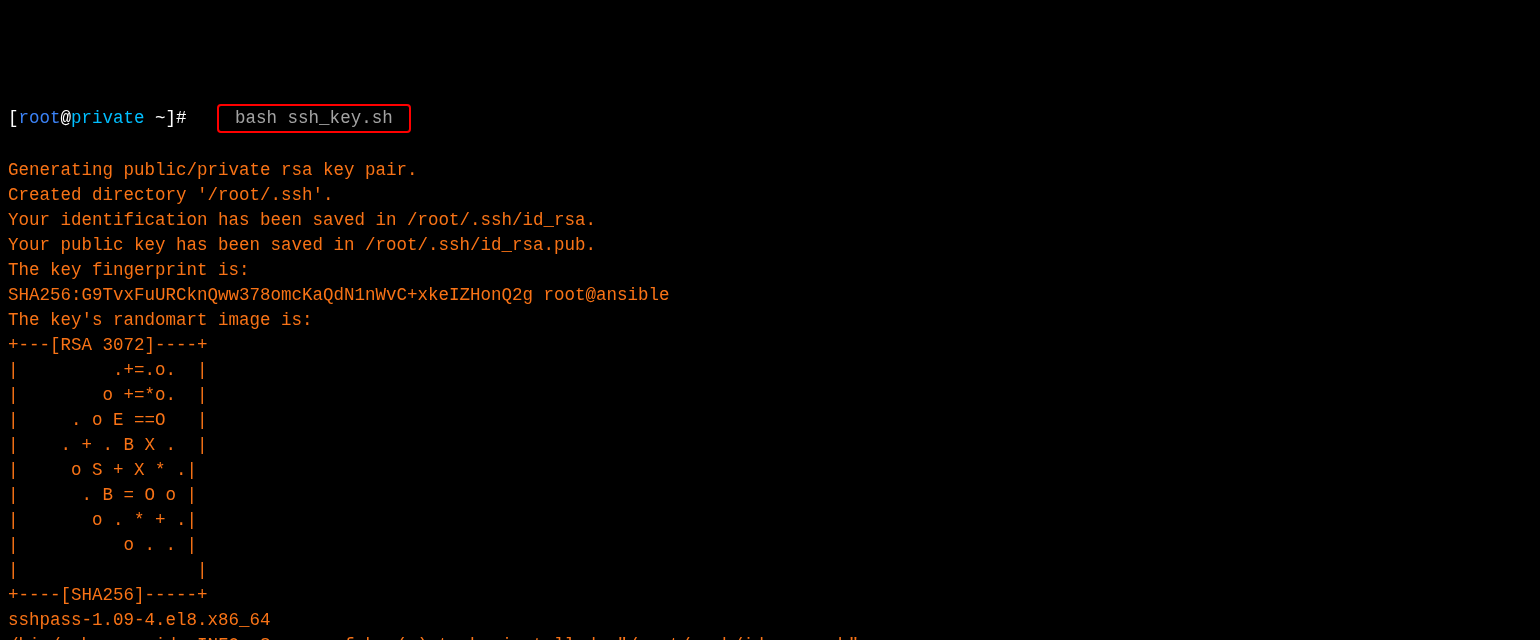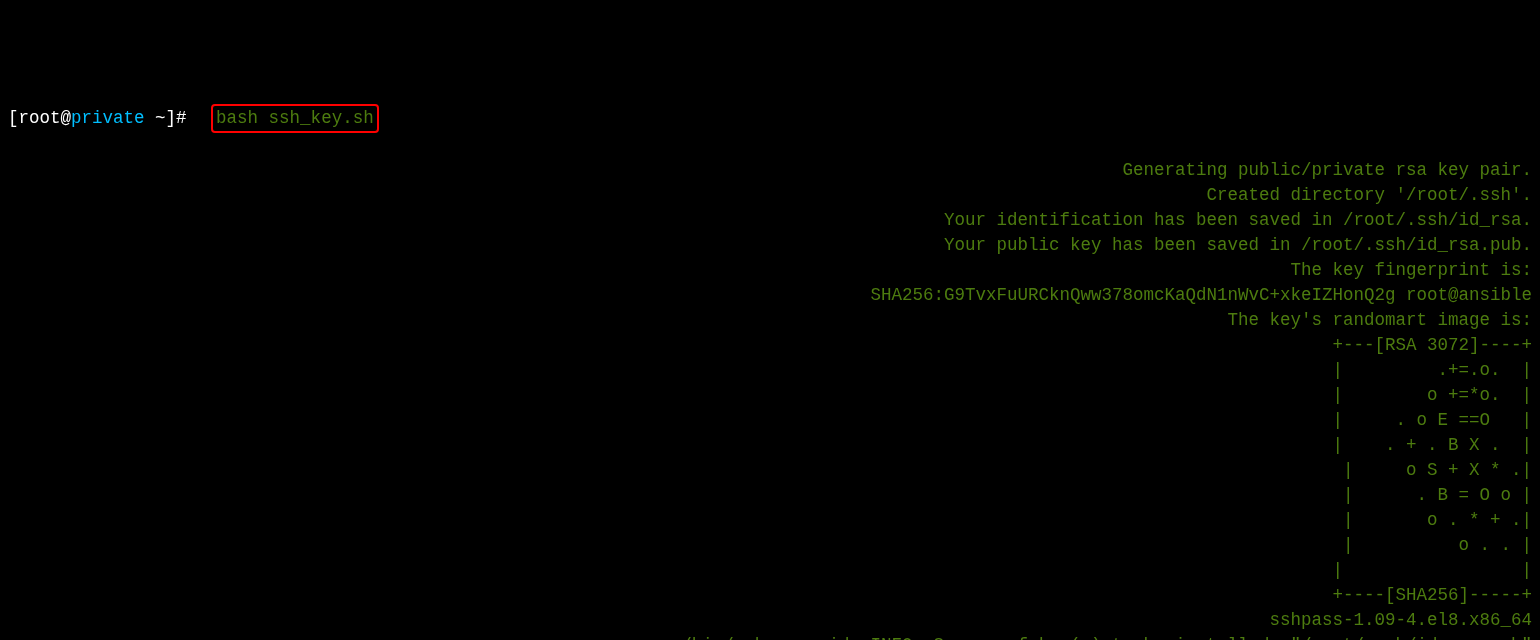--- a/index.html
+++ b/index.html
@@ -8,34 +8,34 @@
       color: #fff;
       font-family: "Consolas", "Monaco", "Courier New", monospace;
       font-size: 17.5px;
       line-height: 25px;
       padding: 4px 8px;
       white-space: pre;
       overflow: hidden;
     }
     .terminal-line { white-space: pre; }
     .prompt-bracket { color: #fff; }
-    .user { color: #ffffff; }
+    .user { color: #3b82f6; }
     .at { color: #fff; }
     .host { color: #00bfff; }
     .path { color: #fff; }
     .hash { color: #fff; }
     .cmd-box {
       display: inline-block;
       border: 2px solid #ff0000;
       border-radius: 4px;
-      padding: 0 3px;
-      margin-left: 14px;
-      color: #4d7c0f;
+      padding: 0 16px;
+      margin-left: 20px;
+      color: #a3a3a3;
     }
-    .output { color: #4d7c0f; text-align: right; }
+    .output { color: #f97316; }
   </style>
 </head>
 <body>
 
 
 
 <div class="terminal-line"><span class="prompt-bracket">[</span><span class="user">root</span><span class="at">@</span><span class="host">private</span><span class="path"> ~</span><span class="prompt-bracket">]</span><span class="hash"># </span><span class="cmd-box"><span>bash ssh_key.sh</span></span></div>
 <div id="output-container"><div class="terminal-line output">Generating public/private rsa key pair.</div><div class="terminal-line output">Created directory '/root/.ssh'.</div><div class="terminal-line output">Your identification has been saved in /root/.ssh/id_rsa.</div><div class="terminal-line output">Your public key has been saved in /root/.ssh/id_rsa.pub.</div><div class="terminal-line output">The key fingerprint is:</div><div class="terminal-line output">SHA256:G9TvxFuURCknQww378omcKaQdN1nWvC+xkeIZHonQ2g root@ansible</div><div class="terminal-line output">The key's randomart image is:</div><div class="terminal-line output">+---[RSA 3072]----+</div><div class="terminal-line output">|         .+=.o.  |</div><div class="terminal-line output">|        o +=*o.  |</div><div class="terminal-line output">|     . o E ==O   |</div><div class="terminal-line output">|    . + . B X .  |</div><div class="terminal-line output">|     o S + X * .|</div><div class="terminal-line output">|      . B = O o |</div><div class="terminal-line output">|       o . * + .|</div><div class="terminal-line output">|          o . . |</div><div class="terminal-line output">|                 |</div><div class="terminal-line output">+----[SHA256]-----+</div><div class="terminal-line output">sshpass-1.09-4.el8.x86_64</div><div class="terminal-line output">/bin/ssh-copy-id: INFO: Source of key(s) to be installed: "/root/.ssh/id_rsa.pub"</div></div>
 
 

